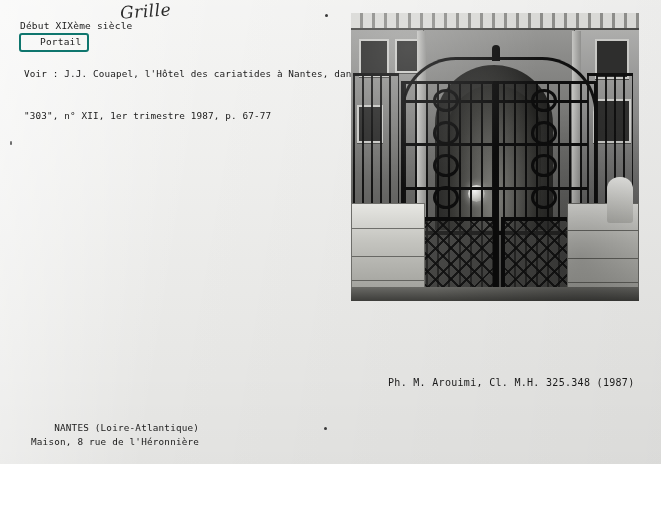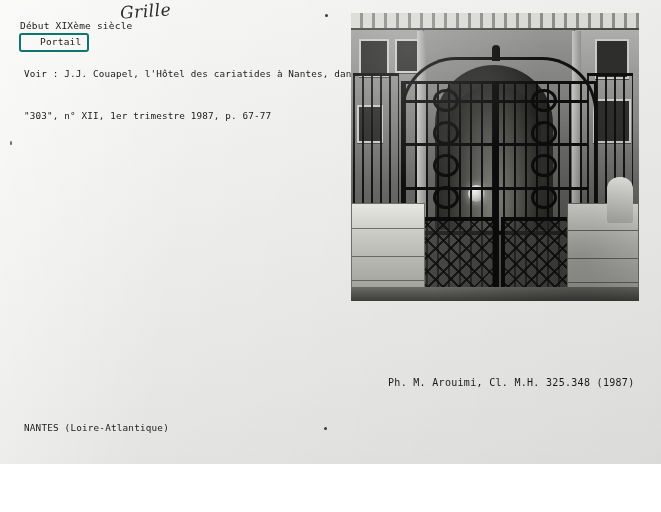--- a/index.html
+++ b/index.html
@@ -435,16 +435,17 @@
       <div class="caryatid"></div>
       <div class="ground"></div>
       <div class="photo-grain"></div>
     </div>
   </div>
 
   <div class="credit">Ph. M. Arouimi, Cl. M.H. 325.348 (1987)</div>
 
   <div class="place-block">
     <div>NANTES (Loire-Atlantique)</div>
+    <div class="line2">Maison, 8 rue de l'Héronnière</div>
   </div>
 
   <div class="bottom-band"></div>
 </div>
 
 </body></html>

